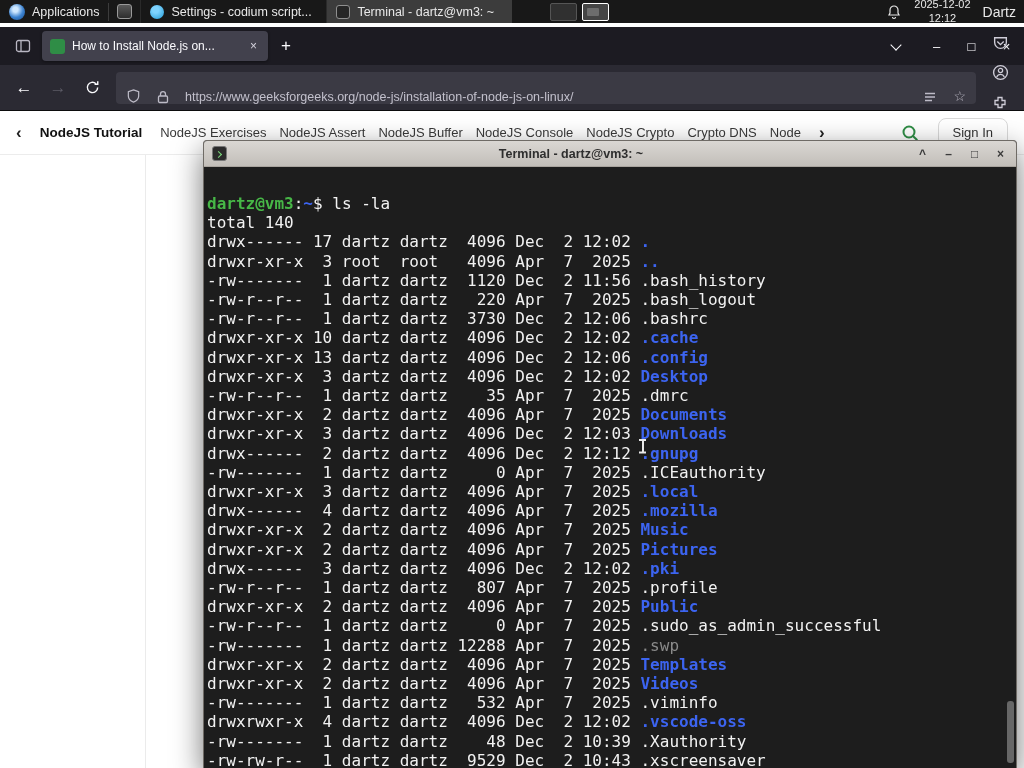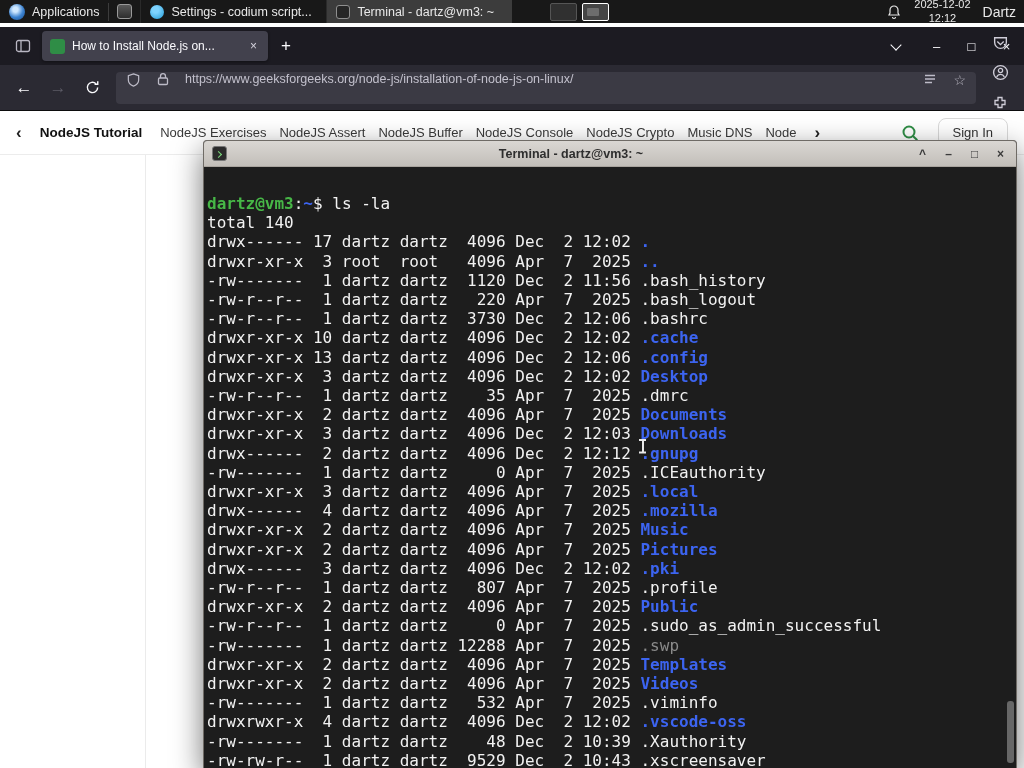--- a/index.html
+++ b/index.html
@@ -39,21 +39,21 @@
   .newtab{font-size:17px;width:28px;height:28px;margin-left:4px;display:flex;align-items:center;justify-content:center;border-radius:4px;color:#fbfbfe}
   .tab-spacer{flex:1}
   .tab-chevron{width:14px;height:14px;margin:0 16px;position:relative}
   .tab-chevron::before{content:"";position:absolute;left:3px;top:2px;width:7px;height:7px;border-right:1.6px solid #fbfbfe;border-bottom:1.6px solid #fbfbfe;transform:rotate(45deg)}
   .winctl{display:flex}
   .winctl span{width:35px;height:38px;display:flex;align-items:center;justify-content:center;font-size:13px;color:#fbfbfe}
 
   .navbar{height:46px;background:#2b2a33;display:flex;align-items:center;padding:0 8px;gap:2px;border-bottom:1px solid #0c0c0d}
   .nav-btn{width:32px;height:30px;display:flex;align-items:center;justify-content:center;font-size:17px;color:#fbfbfe;border-radius:4px;flex:0 0 auto}
   .nav-btn.disabled{color:#5c5b66}
-  .urlbar{flex:1;height:32px;margin:0 6px;background:#3b3a44;border-radius:4px;display:flex;align-items:flex-start;padding:0 10px;gap:16px;min-width:0}
+  .urlbar{flex:1;height:32px;margin:0 6px;background:#3b3a44;border-radius:4px;display:flex;align-items:flex-end;padding:0 10px;gap:16px;min-width:0}
   .url-text{flex:1;font-size:12.5px;color:#c2c0cc;white-space:nowrap;overflow:hidden;min-width:0}
   .star{color:#b5b3be;font-size:14px;flex:0 0 auto}
   .rbtn{width:32px;height:30px;display:flex;align-items:center;justify-content:center;border-radius:4px;flex:0 0 auto}
   .hamburger{display:flex;flex-direction:column;gap:3px}
   .hamburger i{width:14px;height:1.6px;background:#fbfbfe;display:block}
 
   
   .gfg{height:44px;background:#fff;border-bottom:1px solid #ececec;display:flex;align-items:center;padding:0 16px;gap:18px;font-size:13px;color:#3a3a3a;overflow:hidden}
   .gfg-prev,.gfg-next{font-size:17px;font-weight:bold;color:#222;flex:0 0 auto}
   .gfg-primary{font-weight:bold;color:#111;font-size:13.5px;white-space:nowrap}
@@ -197,21 +197,21 @@
 
   <div class="gfg">
     <span class="gfg-prev">‹</span>
     <span class="gfg-primary">NodeJS Tutorial</span>
     <span class="gfg-links" id="gfg-links">
         <span class="gfg-link">NodeJS Exercises</span>
         <span class="gfg-link">NodeJS Assert</span>
         <span class="gfg-link">NodeJS Buffer</span>
         <span class="gfg-link">NodeJS Console</span>
         <span class="gfg-link">NodeJS Crypto</span>
-        <span class="gfg-link">Music DNS</span>
+        <span class="gfg-link">Crypto DNS</span>
         <span class="gfg-link">Node</span>
       </span>
     <span class="gfg-next">›</span>
     <span class="gfg-spacer"></span>
     <svg width="20" height="20" viewBox="0 0 20 20">
         <circle cx="9" cy="9" r="5.5" fill="none" stroke="#2f8d46" stroke-width="2"></circle>
         <path d="M13.2 13.2l3.6 3.6" stroke="#2f8d46" stroke-width="2" stroke-linecap="round"></path>
       </svg>
     <button class="signin">Sign In</button>
   </div>

